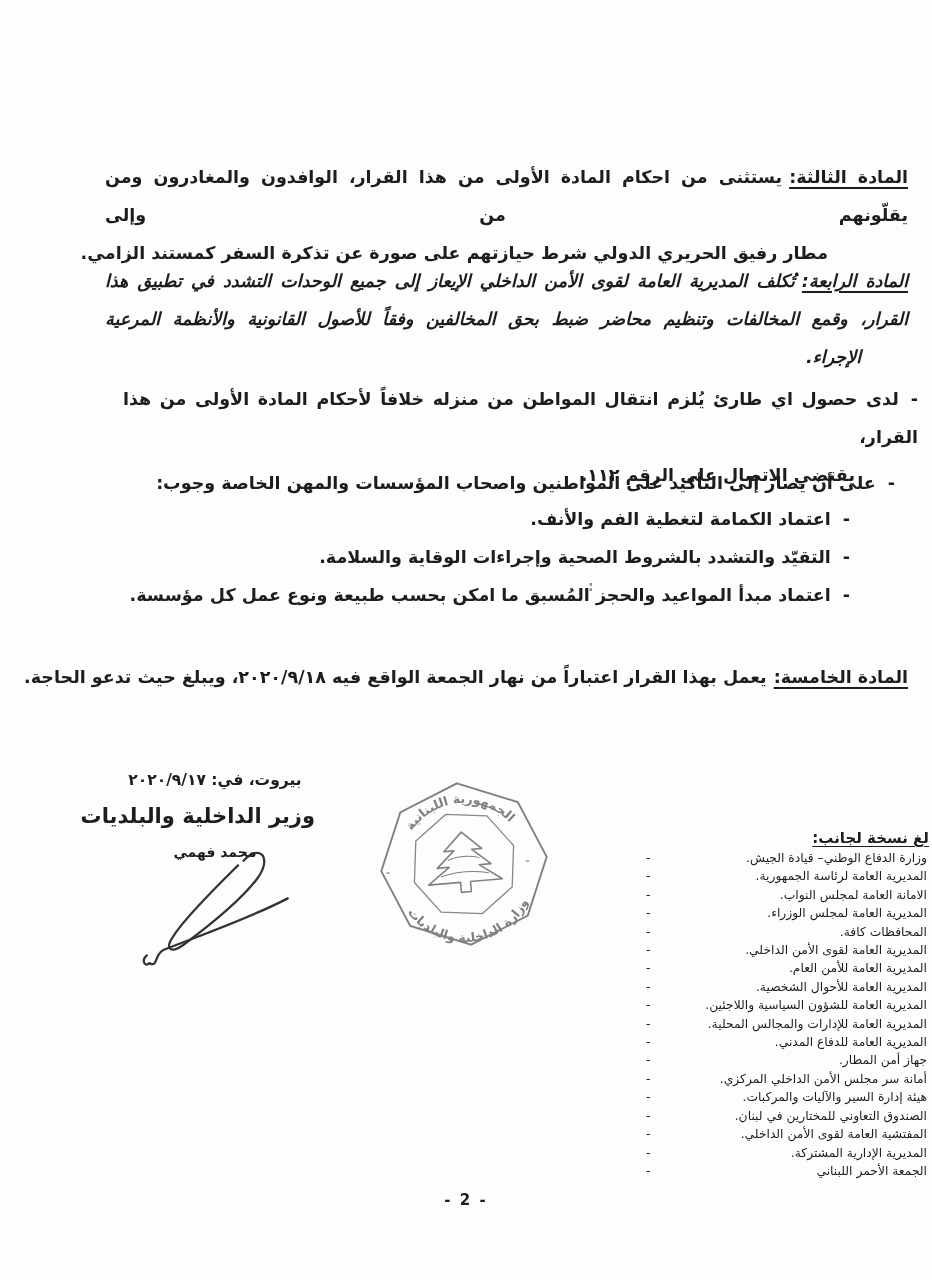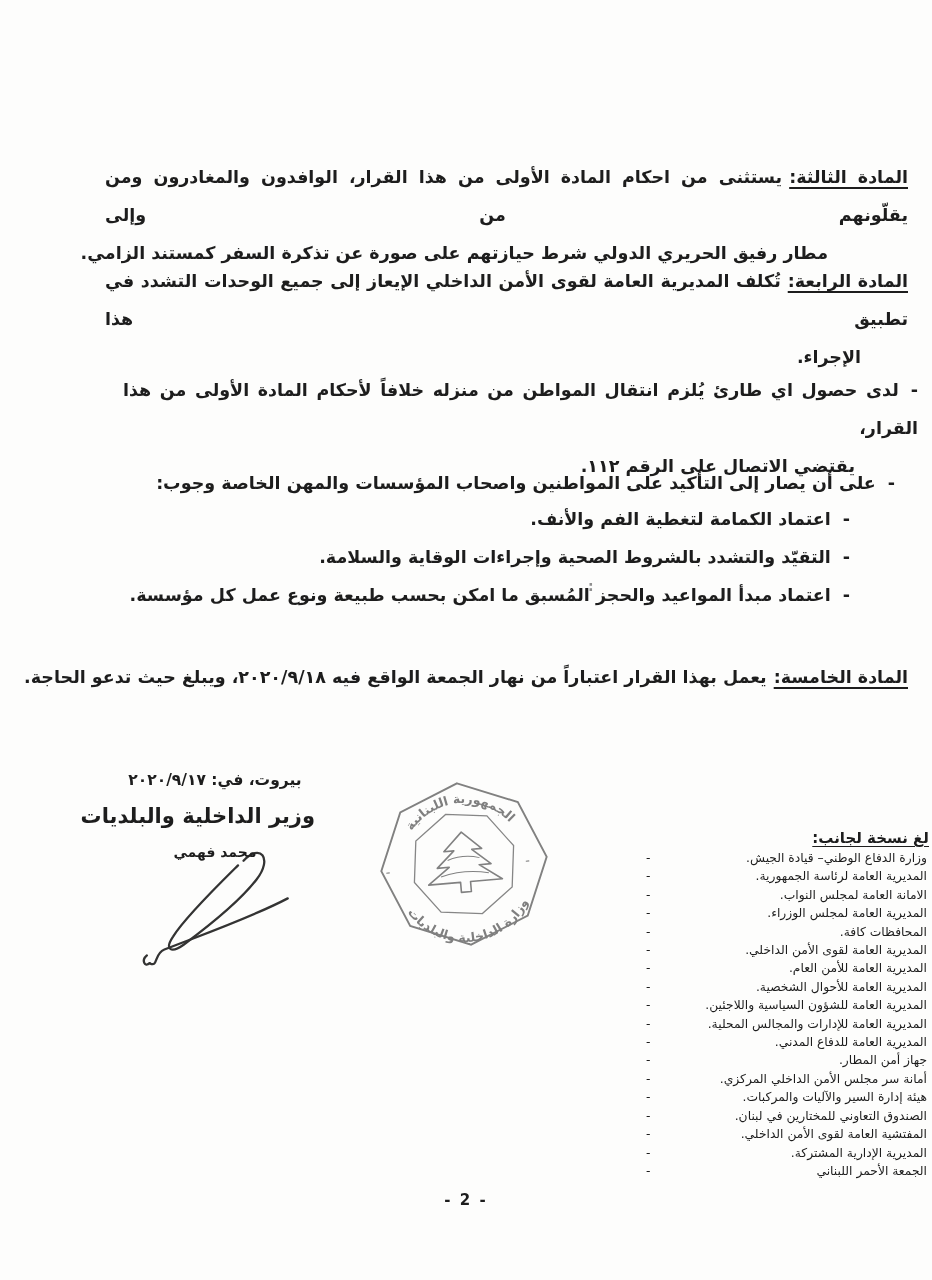--- a/index.html
+++ b/index.html
@@ -9,23 +9,23 @@
 
   .blk { position:absolute; direction:rtl; font-weight:bold; font-size:17.5px; }
   .ln  { line-height:38px; }
   .jst { text-align:justify; text-align-last:justify; }
   .nw  { white-space:nowrap; }
   .art-h { text-decoration:underline; text-underline-offset:4px; text-decoration-thickness:1.6px; margin-left:7px; }
   .dash { display:inline-block; margin-left:12px; }
 
   .a3 { top:158px; right:24px; left:105px; }
   .a3 .l2 { padding-right:80px; }
-  .a4 { top:262px; right:24px; left:105px; }
+  .a4 { top:262px; right:24px; left:105px;font-style:italic; }
   .a4 .l3 { padding-right:47px; }
-  .bulletA { top:371px; right:14px; left:105px;margin-left:18px; }
+  .bulletA { top:380px; right:14px; left:105px;margin-left:18px; }
   .bulletA .l2 { padding-right:63px; }
   .bulletB { top:464px; right:37px; left:105px; }
   .subs { top:500px; right:82px; left:105px; }
   .a5 { top:658px; right:24px; left:80px; }
 
   .stray { position:absolute; top:578px; left:588px; color:#8f8f8f; font-size:14px; font-weight:bold; }
 
   .sigblock { position:absolute; top:771px; left:115px; width:200px; text-align:center; font-weight:bold; }
   .sig-date { position:absolute; top:0; right:0; left:0; font-size:15.5px; white-space:nowrap; }
   .sig-title { position:absolute; top:33px; right:0; left:0; font-size:21px; white-space:nowrap; }
@@ -47,20 +47,21 @@
 
 <div class="page">
 
   <div class="blk a3">
     <div class="ln jst"><span class="art-h">المادة الثالثة:</span><span>يستثنى من احكام المادة الأولى من هذا القرار، الوافدون والمغادرون ومن يقلّونهم من وإلى</span></div>
     <div class="ln l2 nw">مطار رفيق الحريري الدولي شرط حيازتهم على صورة عن تذكرة السفر كمستند الزامي.</div>
   </div>
 
   <div class="blk a4">
     <div class="ln jst"><span class="art-h">المادة الرابعة:</span><span>تُكلف المديرية العامة لقوى الأمن الداخلي الإيعاز إلى جميع الوحدات التشدد في تطبيق هذا</span></div>
+    <div class="ln jst">القرار، وقمع المخالفات وتنظيم محاضر ضبط بحق المخالفين وفقاً للأصول القانونية والأنظمة المرعية</div>
     <div class="ln l3 nw">الإجراء.</div>
   </div>
 
   <div class="blk bulletA">
     <div class="ln jst"><span class="dash">-</span><span>لدى حصول اي طارئ يُلزم انتقال المواطن من منزله خلافاً لأحكام المادة الأولى من هذا القرار،</span></div>
     <div class="ln l2 nw">يقتضي الاتصال على الرقم ١١٢.</div>
   </div>
 
   <div class="blk bulletB">
     <div class="ln nw"><span class="dash">-</span><span>على أن يصار إلى التأكيد على المواطنين واصحاب المؤسسات والمهن الخاصة وجوب:</span></div>

